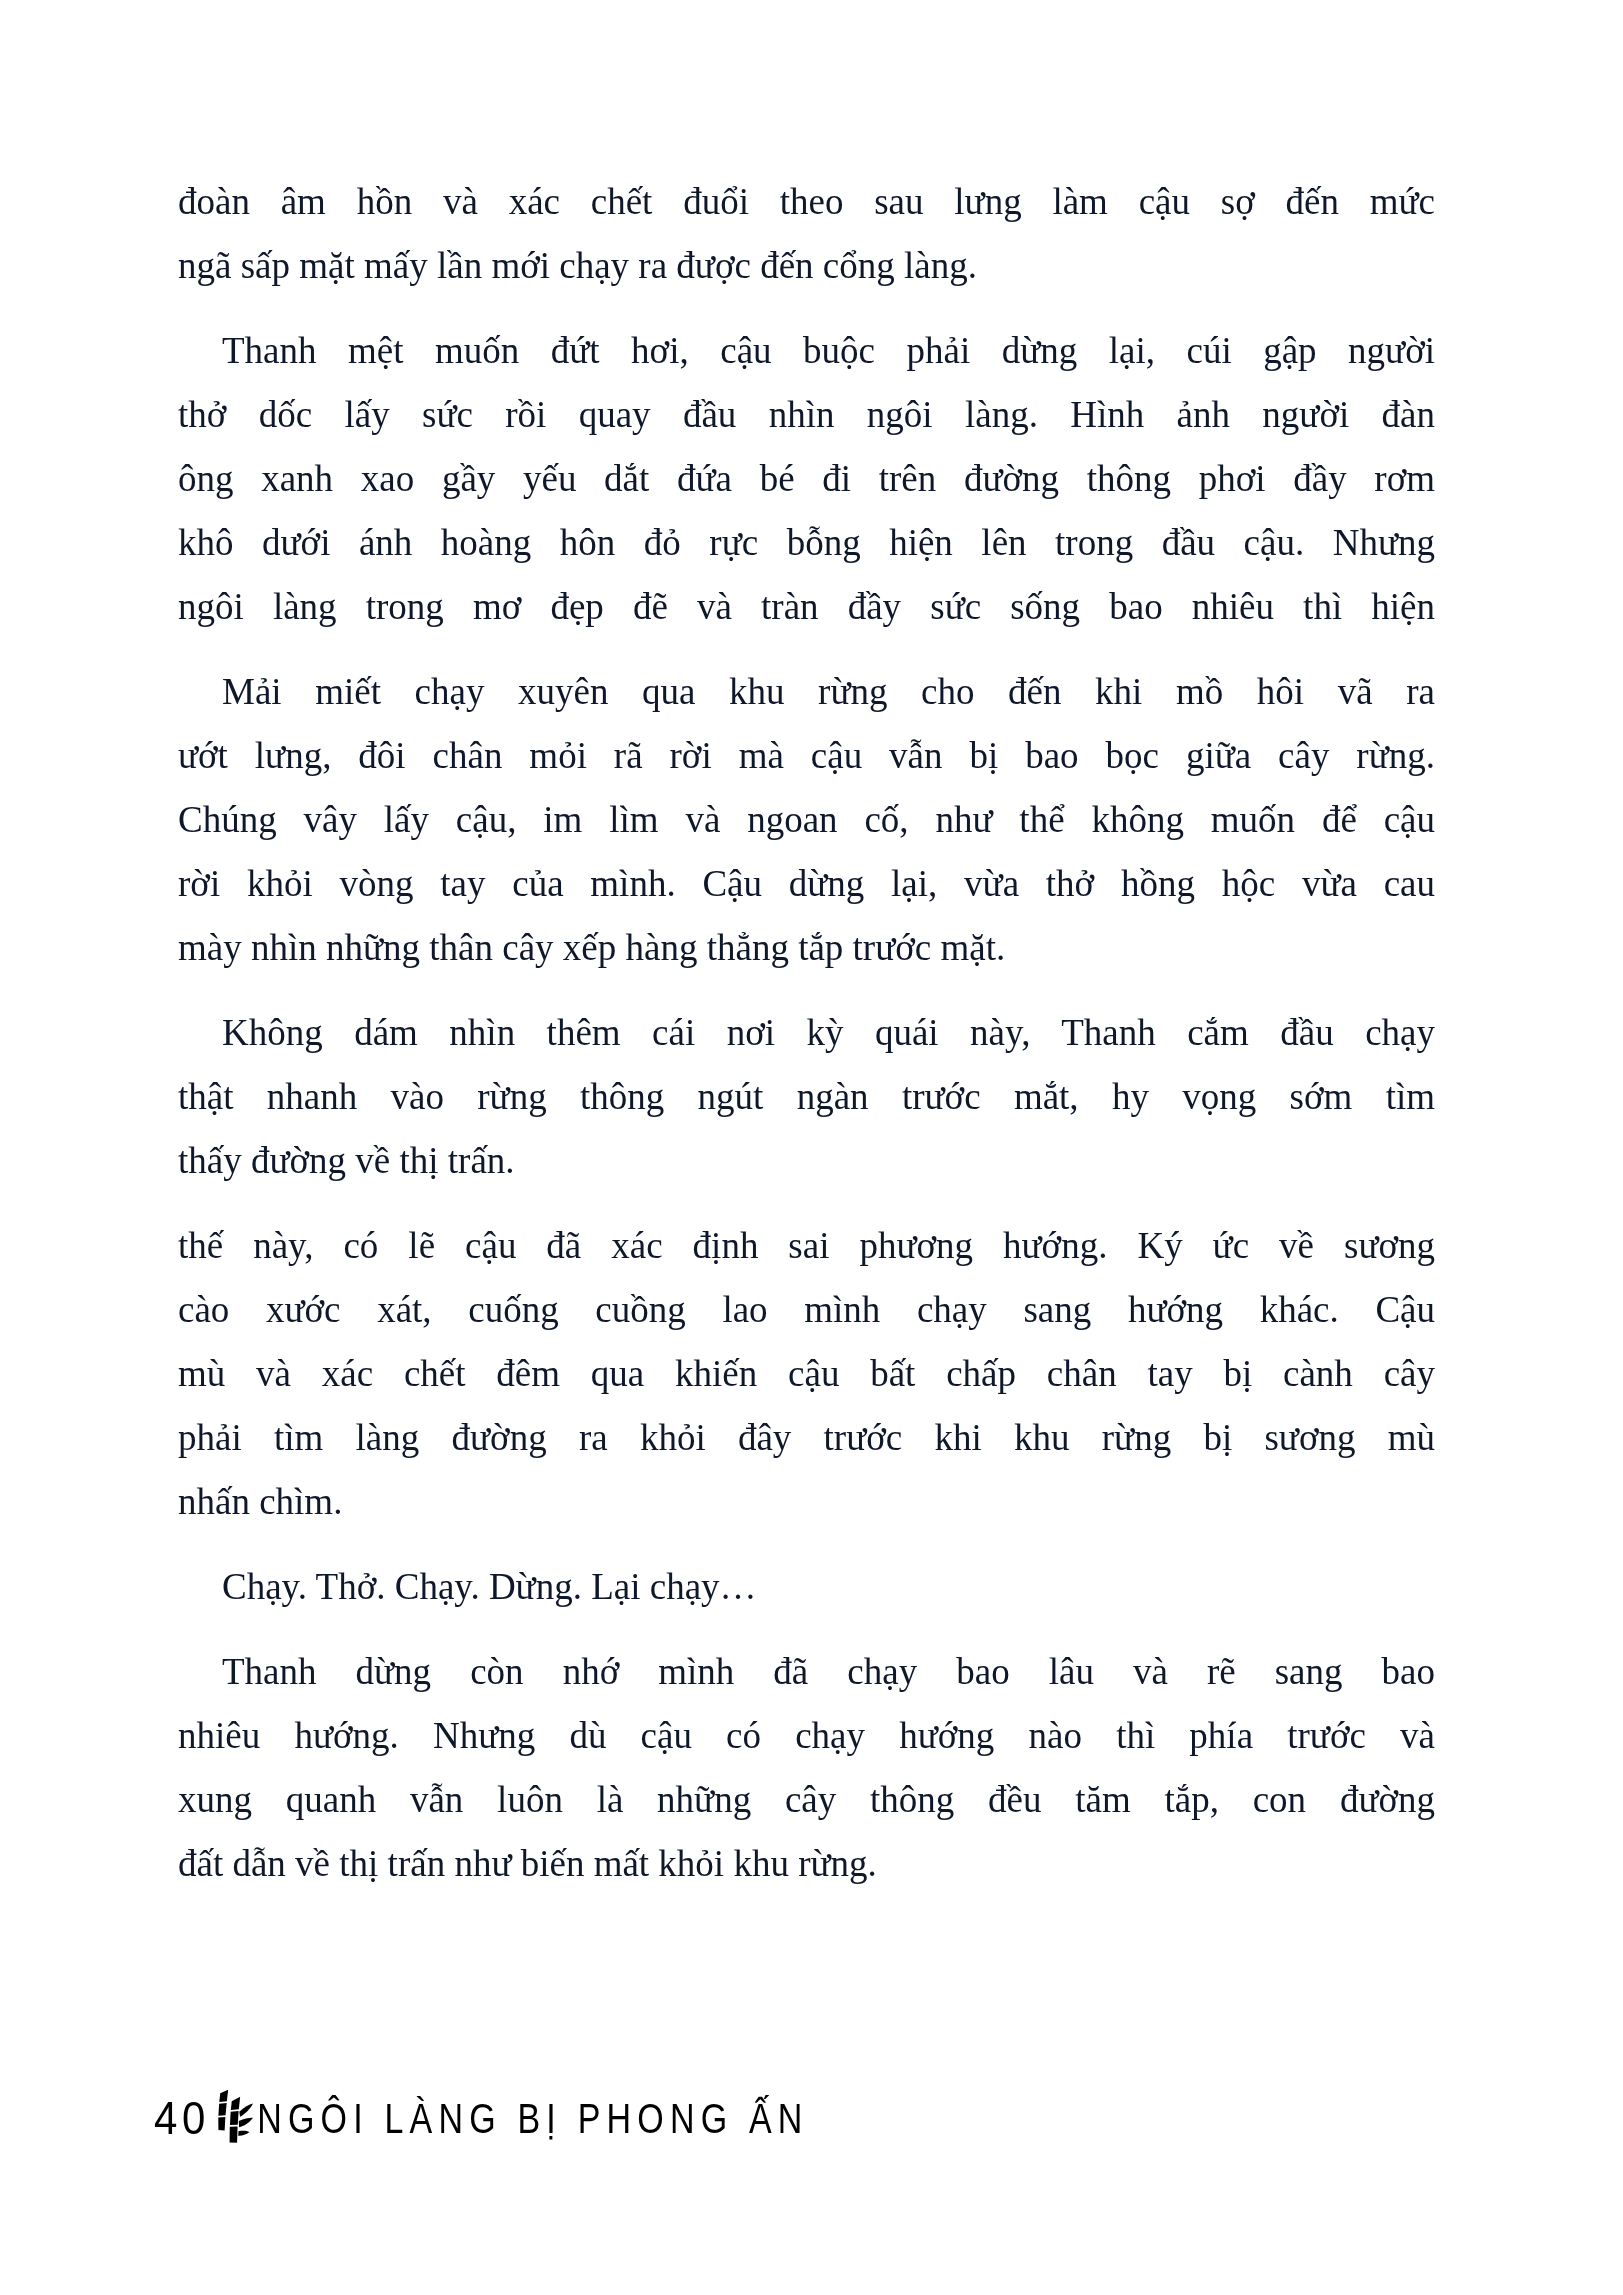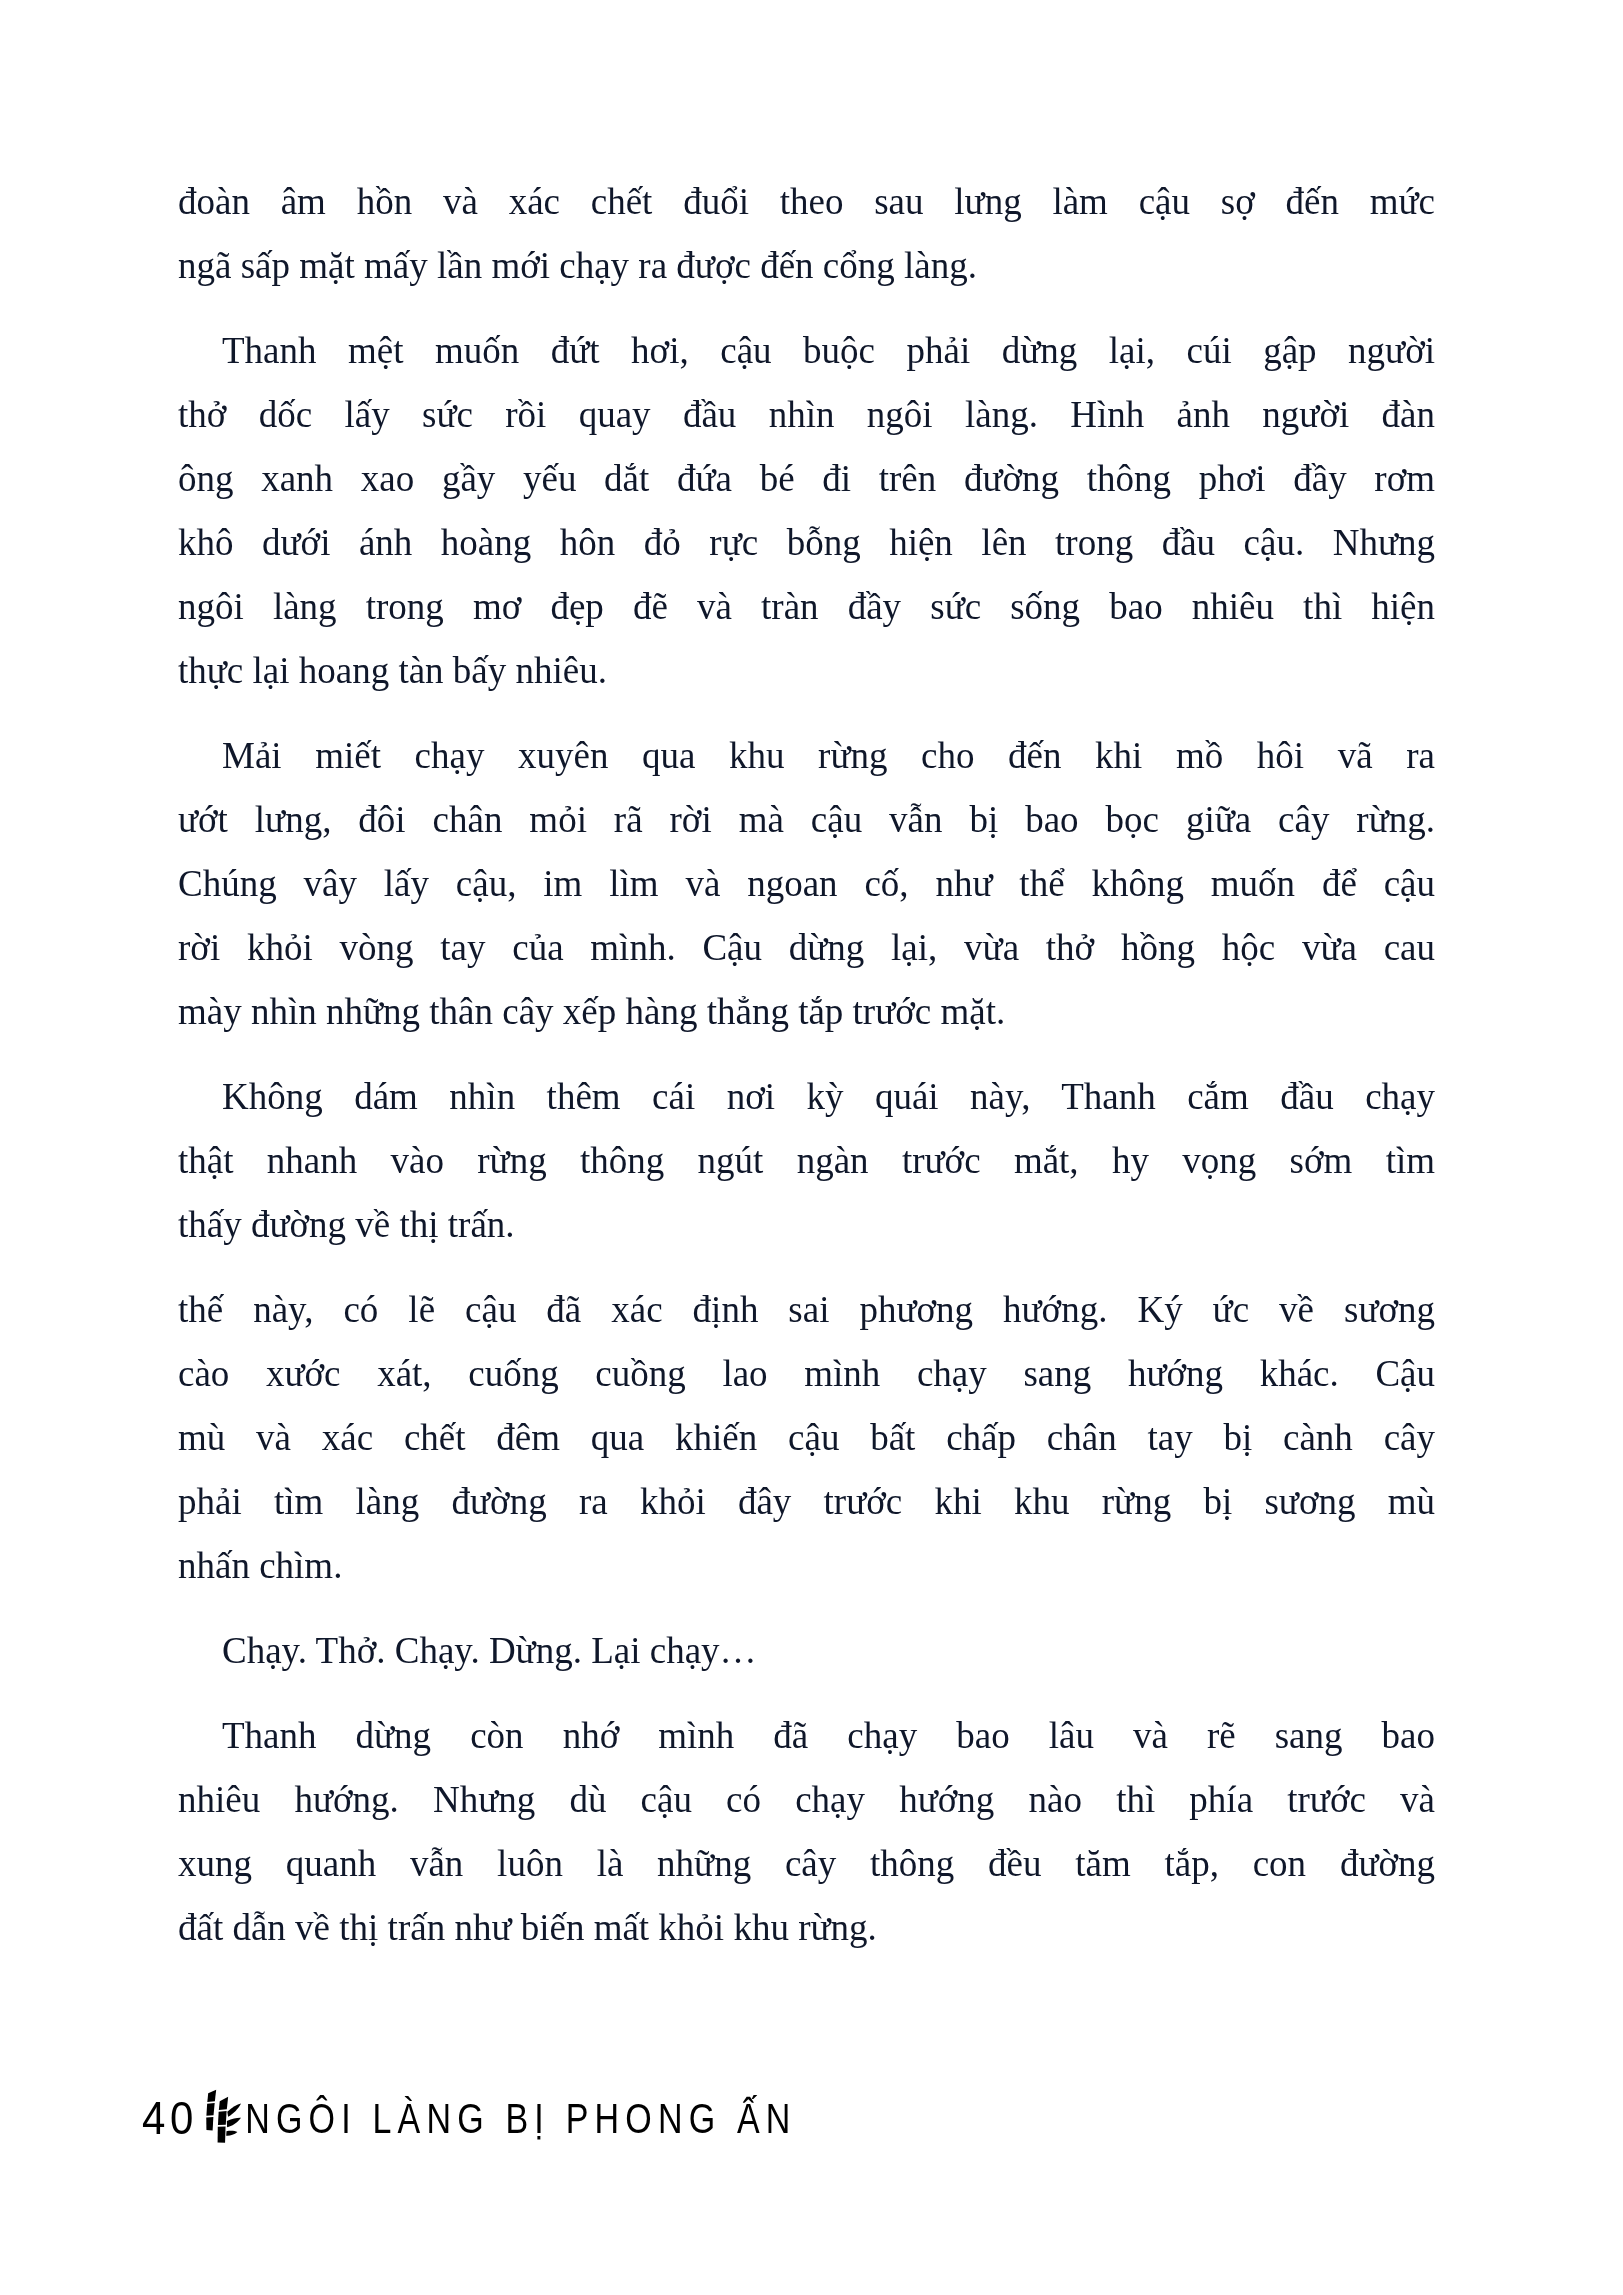--- a/index.html
+++ b/index.html
@@ -29,21 +29,21 @@
   .para:first-child { margin-top: 0; }
   .line {
     text-align: justify;
     text-align-last: justify;
     white-space: normal;
   }
   .line.last { text-align-last: left; }
   .line.indent { padding-left: 44px; }
   .footer {
     position: absolute;
-    left: 142px;
+    left: 154px;
     top: 2089px;
     display: flex;
     align-items: center;
     gap: 4px;
     color: #000000;
     justify-content: flex-end;
   }
   .page-number {
     font-family: "Liberation Sans", sans-serif;
     font-size: 42px;
@@ -71,21 +71,20 @@
       <div class="para">
         <div class="line">đoàn âm hồn và xác chết đuổi theo sau lưng làm cậu sợ đến mức</div>
         <div class="line last">ngã sấp mặt mấy lần mới chạy ra được đến cổng làng.</div>
       </div>
       <div class="para">
         <div class="line indent">Thanh mệt muốn đứt hơi, cậu buộc phải dừng lại, cúi gập người</div>
         <div class="line">thở dốc lấy sức rồi quay đầu nhìn ngôi làng. Hình ảnh người đàn</div>
         <div class="line">ông xanh xao gầy yếu dắt đứa bé đi trên đường thông phơi đầy rơm</div>
         <div class="line">khô dưới ánh hoàng hôn đỏ rực bỗng hiện lên trong đầu cậu. Nhưng</div>
         <div class="line">ngôi làng trong mơ đẹp đẽ và tràn đầy sức sống bao nhiêu thì hiện</div>
-        <div class="line last">thực lại hoang tàn bấy nhiêu.</div>
       </div>
       <div class="para">
         <div class="line indent">Mải miết chạy xuyên qua khu rừng cho đến khi mồ hôi vã ra</div>
         <div class="line">ướt lưng, đôi chân mỏi rã rời mà cậu vẫn bị bao bọc giữa cây rừng.</div>
         <div class="line">Chúng vây lấy cậu, im lìm và ngoan cố, như thể không muốn để cậu</div>
         <div class="line">rời khỏi vòng tay của mình. Cậu dừng lại, vừa thở hồng hộc vừa cau</div>
         <div class="line last">mày nhìn những thân cây xếp hàng thẳng tắp trước mặt.</div>
       </div>
       <div class="para">
         <div class="line indent">Không dám nhìn thêm cái nơi kỳ quái này, Thanh cắm đầu chạy</div>

